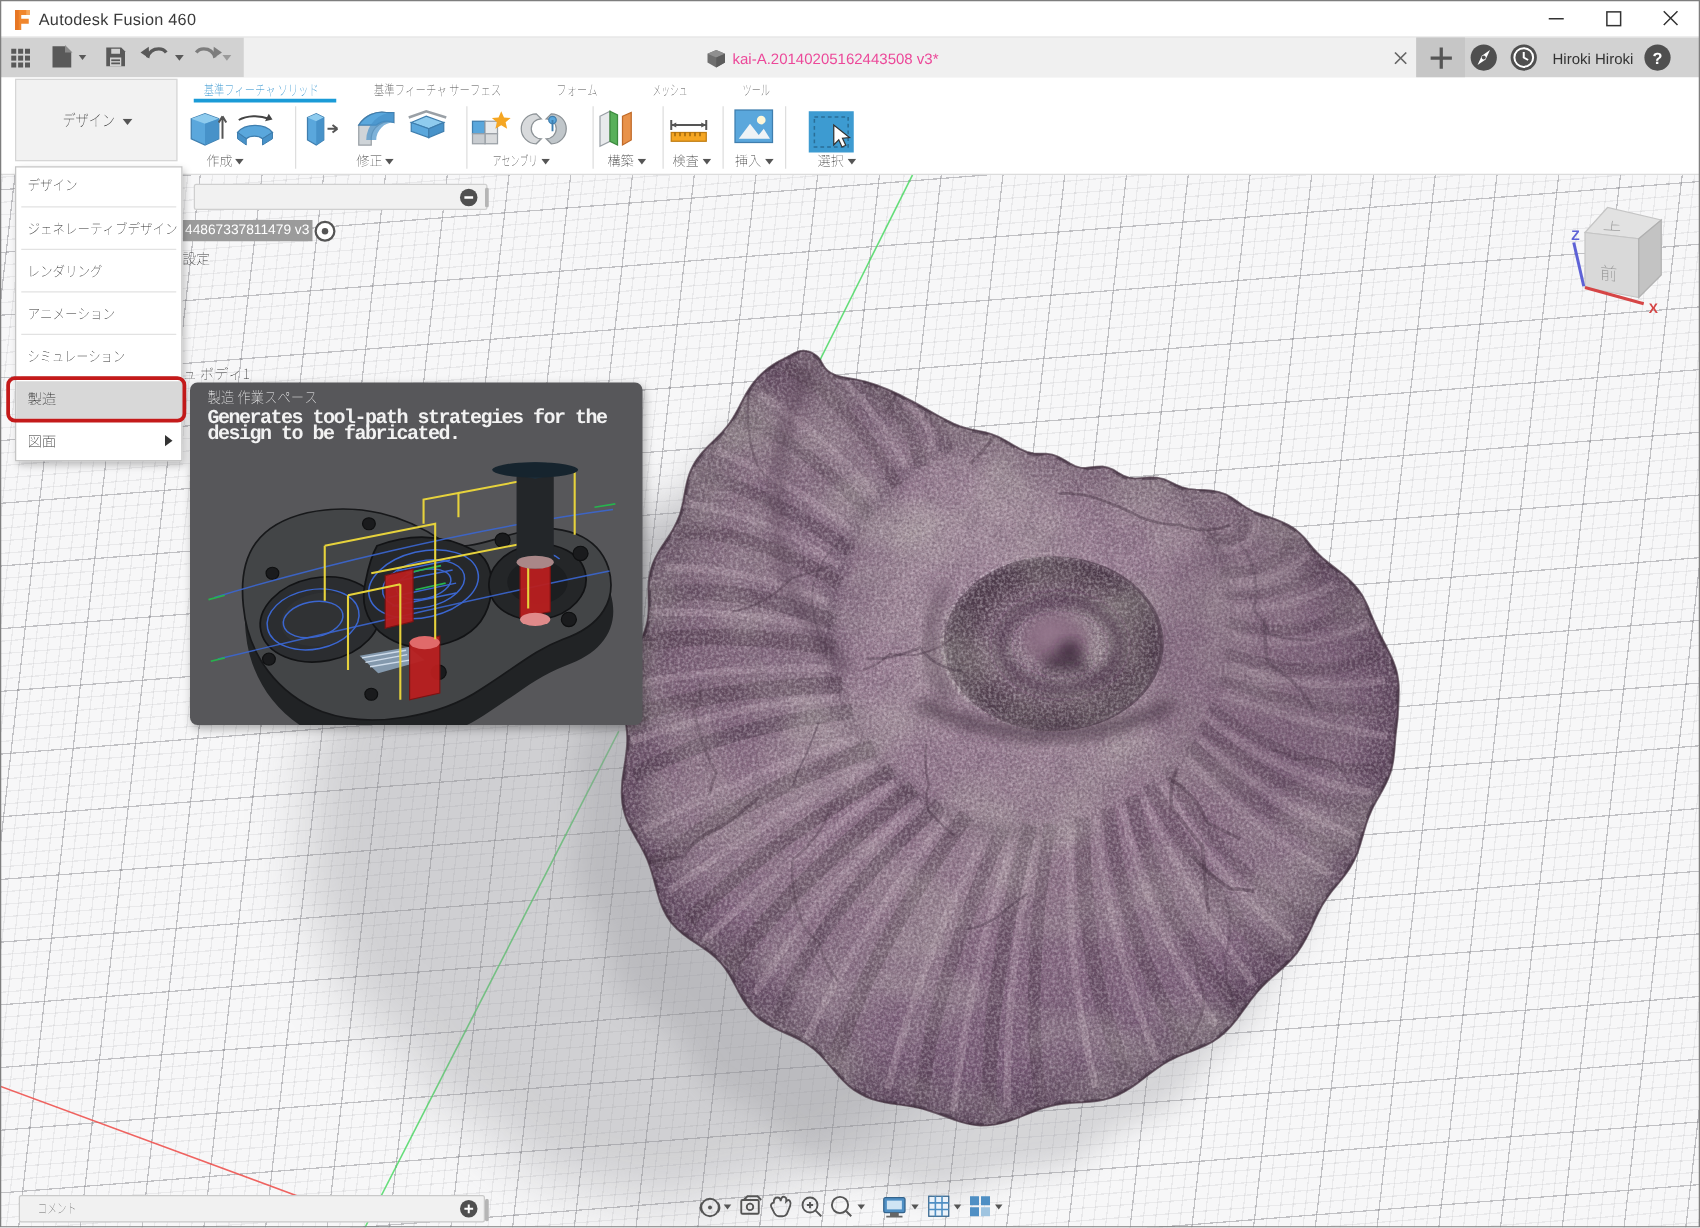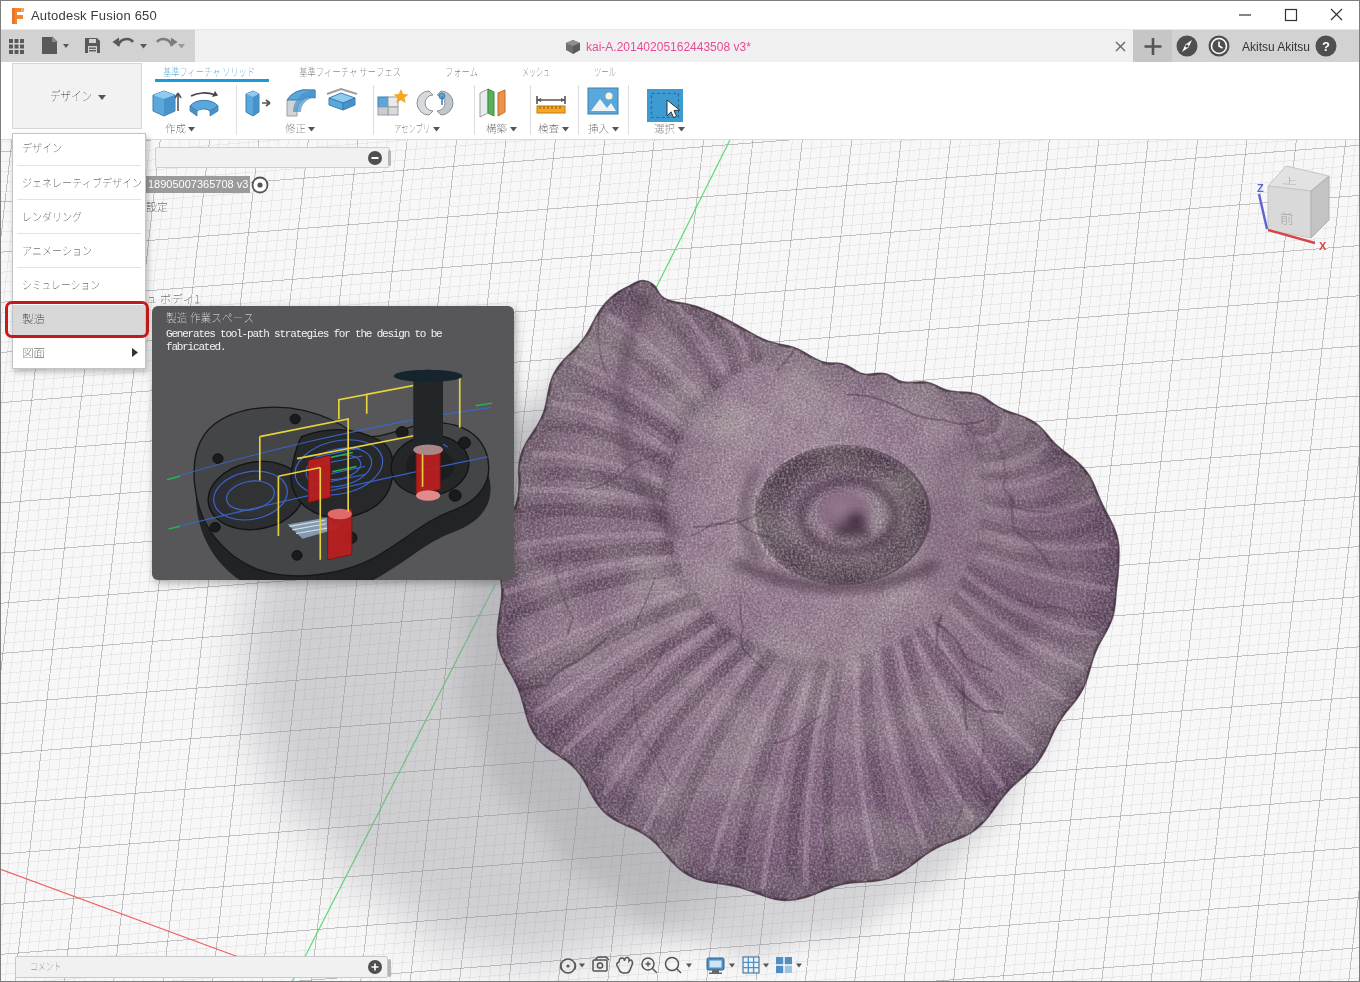--- a/index.html
+++ b/index.html
@@ -15,21 +15,21 @@
     repeating-linear-gradient(to right,  rgba(132,132,138,0.12) 0 1px, transparent 1px 10px);
    transform: rotate(-4.5deg) skewX(-11deg);"></div>
 </div>
 
 <div class="abs" style="left:0;top:0;width:1360px;height:30px;background:#fff;border-bottom:1px solid #e8e8e8"></div>
 <svg class="abs" style="left:9px;top:7px" width="18" height="18" viewBox="0 0 18 18">
 <path d="M3 1 L15 1 L15 5 L8 5 L8 8 L14 8 L14 12 L8 12 L8 17 L3 17 Z" fill="#f0862d"></path>
 <path d="M3 1 L6 1 L6 17 L3 17 Z" fill="#e77724"></path>
 <path d="M12 1 L15 1 L15 5 L12 5 Z" fill="#f6a75c"></path>
 </svg>
-<div class="abs" style="left:31px;top:8px;font-size:13px;color:#3a3a3a;letter-spacing:0.2px">Autodesk Fusion 650</div>
+<div class="abs" style="left:31px;top:8px;font-size:13px;color:#3a3a3a;letter-spacing:0.2px">Autodesk Fusion 460</div>
 <svg class="abs" style="left:1230px;top:0" width="130" height="30">
 <line x1="9" y1="15" x2="21" y2="15" stroke="#333" stroke-width="1.2"></line>
 <rect x="55.5" y="9.5" width="11" height="11" fill="none" stroke="#333" stroke-width="1.2"></rect>
 <path d="M101 9 L112 20 M112 9 L101 20" stroke="#333" stroke-width="1.2"></path>
 </svg>
 <div class="abs" style="left:0;top:30px;width:1360px;height:32px;background:#d2d2d2"></div>
 <div class="abs" style="left:195px;top:30px;width:938px;height:32px;background:#f0f0f0"></div>
 <div class="abs" style="left:1133px;top:30px;width:39px;height:32px;background:#c6c6c6"></div>
 <svg class="abs" style="left:0;top:30px" width="195" height="32">
 <g fill="#595959">
@@ -77,21 +77,21 @@
     <path d="M11 2 V19 M2.5 10.5 H19.5" stroke="#555" stroke-width="2.6"></path>
   </svg>
 <svg class="abs" style="left:1176px;top:35px" width="66" height="23">
 <circle cx="11" cy="11" r="10.5" fill="#4f4f4f"></circle>
 <path d="M16 5 L12.5 12.5 L6 17 L9.5 9.5 Z" fill="#fff"></path>
 <circle cx="11" cy="11" r="1.6" fill="#4f4f4f"></circle>
 <circle cx="43" cy="11" r="10.5" fill="#4f4f4f"></circle>
 <circle cx="43" cy="11" r="7.5" fill="none" stroke="#fff" stroke-width="1.6"></circle>
 <path d="M43 6.5 V11 L46.5 13" stroke="#fff" stroke-width="1.6" fill="none"></path>
 </svg>
-<div class="abs" style="left:1242px;top:40px;font-size:12px;color:#333">Akitsu Akitsu</div>
+<div class="abs" style="left:1242px;top:40px;font-size:12px;color:#333">Hiroki Hiroki</div>
 <svg class="abs" style="left:1315px;top:35px" width="23" height="23">
 <circle cx="11" cy="11" r="10.5" fill="#4f4f4f"></circle>
 <text x="11" y="16" font-family="Liberation Sans" font-size="13" font-weight="bold" fill="#fff" text-anchor="middle">?</text>
 </svg>
 <div class="abs" style="left:0;top:62px;width:1360px;height:78px;background:#fff;border-bottom:1px solid #dcdcdc"></div>
 <svg style="position:absolute;left:163px;top:63px;overflow:visible" width="96" height="18">
     <g transform="translate(0,13.2) scale(0.7130,1)">
       <path d="M1.1 -8.2H10.4V-7.9H1.1ZM1.4 0.2H10.1V0.5H1.4ZM3.3 -6.8H8.3V-6.5H3.3ZM3.3 -5.4H8.3V-5.0H3.3ZM0.7 -3.9H10.8V-3.6H0.7ZM2.9 -1.9H8.6V-1.5H2.9ZM3.1 -9.5H3.4V-3.7H3.1ZM8.2 -9.5H8.5V-3.7H8.2ZM5.6 -3.1H5.9V0.3H5.6ZM3.6 -3.8 3.9 -3.7Q3.5 -3.1 3.0 -2.6Q2.5 -2.1 1.9 -1.6Q1.4 -1.2 0.8 -0.9Q0.8 -1.0 0.7 -1.0Q0.7 -1.0 0.6 -1.1Q0.6 -1.1 0.6 -1.2Q1.1 -1.4 1.7 -1.8Q2.3 -2.2 2.7 -2.8Q3.2 -3.3 3.6 -3.8ZM8.0 -3.8Q8.3 -3.3 8.8 -2.8Q9.2 -2.3 9.8 -2.0Q10.4 -1.6 11.0 -1.4Q11.0 -1.3 10.9 -1.3Q10.9 -1.2 10.8 -1.2Q10.8 -1.1 10.8 -1.1Q10.2 -1.3 9.6 -1.7Q9.0 -2.2 8.5 -2.7Q8.0 -3.2 7.7 -3.7Z M13.0 -9.2 13.1 -9.4Q13.5 -9.3 13.8 -9.2Q14.2 -9.0 14.5 -8.9Q14.8 -8.7 15.1 -8.6L14.9 -8.3Q14.7 -8.4 14.3 -8.6Q14.0 -8.7 13.7 -8.9Q13.3 -9.1 13.0 -9.2ZM12.1 -7.2 12.2 -7.5Q12.6 -7.4 12.9 -7.3Q13.3 -7.2 13.6 -7.0Q14.0 -6.9 14.2 -6.8L14.1 -6.5Q13.8 -6.6 13.5 -6.7Q13.2 -6.9 12.8 -7.0Q12.4 -7.1 12.1 -7.2ZM12.4 -3.2Q12.7 -3.5 13.1 -3.9Q13.5 -4.3 13.9 -4.7Q14.3 -5.1 14.6 -5.6L14.8 -5.3Q14.3 -4.7 13.8 -4.1Q13.2 -3.4 12.7 -2.9ZM17.0 -3.2H17.4V0.8H17.0ZM12.2 -2.1H22.3V-1.7H12.2ZM16.8 -9.6 17.1 -9.5Q16.8 -8.9 16.5 -8.3Q16.1 -7.8 15.6 -7.3Q15.2 -6.8 14.8 -6.4Q14.7 -6.4 14.7 -6.5Q14.6 -6.5 14.6 -6.6Q14.5 -6.6 14.5 -6.6Q15.2 -7.2 15.8 -8.0Q16.4 -8.7 16.8 -9.6ZM15.8 -7.7 16.2 -8.2V-3.5H15.8ZM16.2 -8.2H21.8V-7.9H16.0ZM15.8 -3.7H22.1V-3.4H15.8ZM16.0 -6.7H21.5V-6.4H16.0ZM16.0 -5.3H21.6V-4.9H16.0ZM18.6 -8.2H18.9V-3.6H18.6ZM19.2 -9.6 19.5 -9.5Q19.3 -9.1 19.1 -8.7Q18.9 -8.3 18.7 -8.0L18.4 -8.1Q18.6 -8.4 18.8 -8.8Q19.0 -9.2 19.2 -9.6Z M32.6 -7.6Q32.5 -7.6 32.5 -7.5Q32.5 -7.4 32.5 -7.3Q32.4 -6.8 32.3 -6.2Q32.1 -5.6 31.9 -5.1Q31.7 -4.5 31.4 -3.9Q31.1 -3.4 30.8 -3.0Q30.3 -2.3 29.6 -1.8Q29.0 -1.2 28.2 -0.8Q27.4 -0.3 26.4 -0.0L26.0 -0.4Q27.1 -0.7 28.0 -1.1Q28.8 -1.5 29.4 -2.0Q30.0 -2.6 30.5 -3.2Q30.9 -3.8 31.3 -4.5Q31.6 -5.3 31.9 -6.1Q32.1 -6.8 32.2 -7.4Q32.0 -7.4 31.5 -7.4Q31.0 -7.4 30.3 -7.4Q29.6 -7.4 28.9 -7.4Q28.2 -7.4 27.5 -7.4Q26.8 -7.4 26.3 -7.4Q25.9 -7.4 25.8 -7.4Q25.5 -7.4 25.3 -7.4Q25.1 -7.4 24.8 -7.4V-7.8Q25.0 -7.8 25.1 -7.8Q25.3 -7.8 25.4 -7.8Q25.6 -7.8 25.8 -7.8Q25.9 -7.8 26.2 -7.8Q26.6 -7.8 27.1 -7.8Q27.7 -7.8 28.3 -7.8Q28.9 -7.8 29.5 -7.8Q30.1 -7.8 30.7 -7.8Q31.2 -7.8 31.5 -7.8Q31.9 -7.8 32.0 -7.8Q32.1 -7.8 32.1 -7.8Q32.2 -7.8 32.3 -7.8Z M36.1 -2.7Q36.8 -2.9 37.6 -3.2Q38.4 -3.5 39.1 -3.8Q39.8 -4.2 40.2 -4.5Q40.8 -4.8 41.3 -5.2Q41.7 -5.6 42.2 -6.0Q42.6 -6.4 42.8 -6.7L43.1 -6.5Q42.8 -6.1 42.4 -5.7Q42.0 -5.3 41.4 -4.9Q40.9 -4.5 40.4 -4.1Q40.0 -3.9 39.6 -3.7Q39.2 -3.5 38.6 -3.2Q38.1 -3.0 37.5 -2.7Q36.9 -2.5 36.3 -2.3ZM40.2 -4.3 40.5 -4.5V0.0Q40.5 0.1 40.5 0.3Q40.5 0.5 40.5 0.6Q40.5 0.7 40.5 0.8H40.1Q40.1 0.7 40.2 0.6Q40.2 0.5 40.2 0.3Q40.2 0.1 40.2 0.0Z M47.3 -4.6Q47.4 -4.6 47.6 -4.6Q47.8 -4.6 48.0 -4.6Q48.3 -4.6 48.6 -4.6Q48.7 -4.6 49.1 -4.6Q49.4 -4.6 49.9 -4.6Q50.5 -4.6 51.1 -4.6Q51.7 -4.6 52.4 -4.6Q53.0 -4.6 53.6 -4.6Q54.1 -4.6 54.5 -4.6Q54.9 -4.6 55.1 -4.6Q55.5 -4.6 55.8 -4.6Q56.1 -4.6 56.2 -4.6V-4.2Q56.1 -4.2 55.8 -4.2Q55.5 -4.2 55.1 -4.2Q54.9 -4.2 54.5 -4.2Q54.1 -4.2 53.6 -4.2Q53.0 -4.2 52.4 -4.2Q51.7 -4.2 51.1 -4.2Q50.5 -4.2 50.0 -4.2Q49.4 -4.2 49.1 -4.2Q48.7 -4.2 48.6 -4.2Q48.2 -4.2 47.8 -4.2Q47.5 -4.2 47.3 -4.2Z M59.6 -7.7Q60.0 -7.7 60.7 -7.7Q61.3 -7.7 62.0 -7.8Q62.8 -7.8 63.4 -7.9Q63.7 -7.9 64.2 -8.0Q64.6 -8.1 65.0 -8.2Q65.5 -8.3 65.8 -8.4Q66.2 -8.5 66.4 -8.5L66.7 -8.2Q66.6 -8.2 66.5 -8.1Q66.4 -8.1 66.3 -8.1Q66.0 -8.0 65.5 -7.9Q65.0 -7.8 64.5 -7.7Q63.9 -7.6 63.5 -7.6Q62.8 -7.5 62.2 -7.4Q61.5 -7.4 60.8 -7.4Q60.2 -7.4 59.7 -7.3ZM60.4 0.0Q61.3 -0.4 62.0 -1.1Q62.6 -1.7 62.9 -2.6Q63.3 -3.5 63.3 -4.8Q63.3 -4.8 63.3 -5.2Q63.3 -5.6 63.3 -6.3Q63.3 -6.9 63.3 -7.7L63.6 -7.8Q63.6 -7.5 63.6 -7.2Q63.6 -6.8 63.6 -6.4Q63.6 -6.0 63.6 -5.6Q63.6 -5.3 63.6 -5.1Q63.6 -4.8 63.6 -4.8Q63.6 -3.6 63.3 -2.6Q63.0 -1.7 62.4 -1.0Q61.7 -0.3 60.7 0.3ZM58.6 -5.0Q58.8 -5.0 59.1 -5.0Q59.3 -5.0 59.6 -5.0Q59.8 -5.0 60.2 -5.0Q60.7 -5.0 61.3 -5.0Q61.9 -5.0 62.7 -5.0Q63.4 -5.0 64.1 -5.0Q64.8 -5.0 65.4 -5.0Q66.1 -5.0 66.5 -5.0Q66.9 -5.0 67.1 -5.0Q67.2 -5.0 67.3 -5.0Q67.5 -5.0 67.6 -5.0Q67.7 -5.0 67.9 -5.0V-4.6Q67.7 -4.6 67.5 -4.6Q67.3 -4.6 67.1 -4.6Q67.0 -4.6 66.5 -4.6Q66.1 -4.6 65.5 -4.6Q64.8 -4.6 64.1 -4.6Q63.4 -4.6 62.7 -4.6Q61.9 -4.6 61.3 -4.6Q60.7 -4.6 60.2 -4.6Q59.8 -4.6 59.6 -4.6Q59.3 -4.6 59.1 -4.6Q58.8 -4.6 58.6 -4.6Z M73.3 -6.8Q73.3 -6.7 73.3 -6.5Q73.3 -6.4 73.4 -6.2Q73.4 -6.0 73.6 -5.6Q73.7 -5.1 73.9 -4.4Q74.0 -3.8 74.2 -3.0Q74.5 -2.3 74.6 -1.7Q74.8 -1.0 75.0 -0.5Q75.1 -0.0 75.2 0.1Q75.2 0.3 75.2 0.4Q75.3 0.5 75.3 0.6Q75.3 0.7 75.4 0.8L74.9 0.9Q74.9 0.7 74.9 0.6Q74.9 0.4 74.8 0.2Q74.8 0.1 74.6 -0.4Q74.5 -0.9 74.3 -1.6Q74.1 -2.3 73.9 -3.0Q73.7 -3.7 73.5 -4.4Q73.3 -5.0 73.2 -5.5Q73.1 -6.0 73.0 -6.1Q73.0 -6.3 72.9 -6.4Q72.9 -6.6 72.8 -6.7ZM78.8 -5.4Q78.6 -5.0 78.3 -4.6Q78.0 -4.2 77.7 -3.7Q77.3 -3.3 77.0 -2.9Q76.6 -2.5 76.3 -2.3L76.0 -2.4Q76.4 -2.8 76.8 -3.3Q77.2 -3.7 77.6 -4.2Q78.0 -4.7 78.2 -5.1Q78.1 -5.1 77.7 -5.0Q77.3 -4.9 76.7 -4.8Q76.1 -4.7 75.4 -4.6Q74.7 -4.4 74.0 -4.3Q73.3 -4.2 72.7 -4.0Q72.1 -3.9 71.6 -3.8Q71.2 -3.7 71.0 -3.7L70.9 -4.1Q71.2 -4.1 71.4 -4.1Q71.6 -4.2 71.8 -4.2Q71.9 -4.2 72.3 -4.3Q72.7 -4.4 73.2 -4.5Q73.8 -4.6 74.4 -4.7Q75.0 -4.8 75.7 -4.9Q76.3 -5.1 76.8 -5.2Q77.4 -5.3 77.8 -5.4Q78.1 -5.4 78.2 -5.5Q78.3 -5.5 78.4 -5.5Q78.5 -5.5 78.5 -5.6Z M86.3 -0.2Q87.8 -0.7 88.8 -1.7Q89.8 -2.6 90.5 -3.6Q91.2 -4.7 91.5 -5.7Q91.9 -6.8 92.0 -7.7Q92.0 -7.7 92.0 -7.9Q92.0 -8.1 92.0 -8.2L92.5 -8.1Q92.4 -8.0 92.4 -7.8Q92.4 -7.7 92.4 -7.6Q92.2 -6.6 91.8 -5.5Q91.4 -4.4 90.8 -3.4Q90.1 -2.4 89.1 -1.5Q88.1 -0.5 86.6 0.1ZM85.1 -7.9Q85.3 -7.7 85.6 -7.3Q85.8 -6.8 86.1 -6.4Q86.4 -5.9 86.6 -5.5Q86.9 -5.0 87.0 -4.8L86.7 -4.6Q86.5 -4.9 86.3 -5.3Q86.0 -5.8 85.7 -6.3Q85.5 -6.8 85.2 -7.1Q85.0 -7.5 84.8 -7.8Z M103.1 -8.5Q103.1 -8.3 103.1 -8.1Q103.1 -7.9 103.1 -7.7Q103.1 -7.5 103.1 -7.2Q103.1 -6.9 103.1 -6.7Q103.1 -6.4 103.1 -6.2Q103.1 -5.1 103.1 -4.3Q103.0 -3.6 102.9 -3.1Q102.8 -2.6 102.5 -2.2Q102.3 -1.8 102.0 -1.4Q101.7 -0.9 101.2 -0.6Q100.8 -0.3 100.3 -0.1Q99.8 0.1 99.4 0.3L99.1 -0.0Q99.8 -0.2 100.5 -0.6Q101.2 -1.0 101.8 -1.6Q102.1 -2.0 102.3 -2.4Q102.5 -2.8 102.6 -3.4Q102.7 -3.9 102.7 -4.6Q102.8 -5.3 102.8 -6.2Q102.8 -6.4 102.8 -6.7Q102.8 -7.0 102.8 -7.2Q102.8 -7.5 102.8 -7.7Q102.8 -7.9 102.8 -8.1Q102.7 -8.3 102.7 -8.5ZM97.8 -8.4Q97.8 -8.3 97.8 -8.1Q97.8 -7.8 97.8 -7.7Q97.8 -7.6 97.8 -7.4Q97.8 -7.1 97.8 -6.7Q97.8 -6.3 97.8 -5.8Q97.8 -5.4 97.8 -5.0Q97.8 -4.5 97.8 -4.2Q97.8 -4.0 97.8 -3.9Q97.8 -3.7 97.8 -3.4Q97.8 -3.2 97.8 -3.1H97.4Q97.4 -3.2 97.4 -3.4Q97.4 -3.6 97.4 -3.9Q97.4 -4.0 97.4 -4.2Q97.4 -4.5 97.4 -5.0Q97.4 -5.4 97.4 -5.8Q97.4 -6.3 97.4 -6.7Q97.4 -7.1 97.4 -7.4Q97.4 -7.6 97.4 -7.7Q97.4 -7.8 97.4 -8.1Q97.4 -8.3 97.4 -8.4Z M111.3 -6.4Q111.4 -6.3 111.5 -5.9Q111.7 -5.6 111.8 -5.2Q111.9 -4.8 112.0 -4.5Q112.2 -4.2 112.2 -4.0L111.9 -3.8Q111.8 -4.0 111.7 -4.4Q111.6 -4.7 111.5 -5.1Q111.3 -5.5 111.2 -5.8Q111.1 -6.1 111.0 -6.3ZM115.4 -6.0Q115.4 -5.9 115.4 -5.8Q115.4 -5.7 115.3 -5.7Q115.1 -4.6 114.7 -3.7Q114.3 -2.8 113.7 -2.0Q112.9 -1.0 111.9 -0.3Q110.9 0.3 110.0 0.6L109.7 0.3Q110.4 0.1 111.0 -0.2Q111.7 -0.6 112.3 -1.1Q112.9 -1.6 113.4 -2.1Q113.8 -2.7 114.1 -3.3Q114.5 -3.9 114.7 -4.6Q114.9 -5.3 115.1 -6.1ZM108.7 -5.9Q108.7 -5.7 108.9 -5.4Q109.0 -5.0 109.2 -4.6Q109.3 -4.2 109.5 -3.9Q109.6 -3.5 109.7 -3.3L109.4 -3.2Q109.3 -3.4 109.1 -3.8Q109.0 -4.1 108.8 -4.5Q108.7 -5.0 108.5 -5.3Q108.4 -5.6 108.3 -5.7Z M124.8 -8.0Q124.9 -7.8 125.1 -7.5Q125.3 -7.2 125.5 -6.9Q125.7 -6.6 125.8 -6.3L125.5 -6.1Q125.4 -6.3 125.2 -6.7Q125.0 -7.0 124.8 -7.3Q124.6 -7.6 124.5 -7.8ZM126.1 -8.5Q126.2 -8.3 126.4 -8.1Q126.6 -7.8 126.8 -7.4Q127.0 -7.1 127.1 -6.8L126.8 -6.6Q126.7 -6.9 126.5 -7.2Q126.3 -7.5 126.1 -7.8Q125.9 -8.2 125.8 -8.4ZM121.3 -0.8Q121.3 -0.9 121.3 -1.4Q121.3 -1.8 121.3 -2.5Q121.3 -3.2 121.3 -4.0Q121.3 -4.7 121.3 -5.5Q121.3 -6.2 121.3 -6.8Q121.3 -7.3 121.3 -7.6Q121.3 -7.7 121.3 -8.0Q121.3 -8.3 121.2 -8.6H121.7Q121.7 -8.3 121.7 -8.0Q121.6 -7.7 121.6 -7.6Q121.6 -7.0 121.6 -6.3Q121.6 -5.6 121.6 -4.8Q121.6 -4.1 121.6 -3.4Q121.6 -2.7 121.6 -2.1Q121.6 -1.6 121.6 -1.2Q121.6 -0.9 121.6 -0.8Q121.6 -0.6 121.6 -0.4Q121.6 -0.2 121.7 0.0Q121.7 0.2 121.7 0.3H121.3Q121.3 0.1 121.3 -0.2Q121.3 -0.5 121.3 -0.8ZM121.6 -5.5Q122.1 -5.3 122.8 -5.1Q123.5 -4.9 124.1 -4.6Q124.8 -4.3 125.5 -4.0Q126.1 -3.8 126.6 -3.5L126.5 -3.1Q126.0 -3.4 125.4 -3.7Q124.7 -4.0 124.0 -4.3Q123.3 -4.6 122.7 -4.8Q122.0 -5.0 121.6 -5.1Z" fill="#1a87c9"></path>
     </g>
   </svg>
@@ -265,21 +265,21 @@
 <line x1="495" y1="585" x2="292" y2="982" stroke="#4cd964" stroke-width="1.3" opacity="0.85"></line>
 <line x1="0" y1="869" x2="252" y2="962" stroke="#ef5350" stroke-width="1.3" opacity="0.9"></line>
 </svg>
 <div class="abs" style="left:155px;top:147px;width:235px;height:21px;background:#f1f1f1;border:1px solid #cfcfcf;border-radius:2px"></div>
 <svg class="abs" style="left:367px;top:150px" width="26" height="16">
 <circle cx="8" cy="8" r="7" fill="#4f4f4f"></circle>
     <rect x="4.5" y="7" width="7" height="2" fill="#fff"></rect>
 <rect x="21" y="0" width="3" height="16" rx="1.5" fill="#b5b5b5"></rect>
 </svg>
 <div class="abs" style="left:146px;top:176px;width:104px;height:17px;background:#9b9b9b"></div>
-<div class="abs" style="left:148px;top:178px;font-size:11px;color:#fff">18905007365708 v3</div>
+<div class="abs" style="left:148px;top:178px;font-size:11px;color:#fff">44867337811479 v3</div>
 <svg class="abs" style="left:251px;top:176px" width="18" height="18">
 <circle cx="9" cy="9" r="7.5" fill="#fff" stroke="#555" stroke-width="1.8"></circle>
 <circle cx="9" cy="9" r="2.6" fill="#555"></circle>
 </svg>
 <svg style="position:absolute;left:146px;top:198px;overflow:visible" width="26" height="18">
     <g transform="translate(0,13.2) scale(0.9565,1)">
       <path d="M5.9 -9.2H6.2V-7.8Q6.2 -7.3 6.1 -6.8Q6.0 -6.3 5.6 -5.8Q5.3 -5.3 4.7 -4.9Q4.7 -5.0 4.6 -5.0Q4.6 -5.1 4.5 -5.1Q4.5 -5.2 4.5 -5.2Q5.0 -5.6 5.3 -6.0Q5.6 -6.4 5.7 -6.9Q5.9 -7.3 5.9 -7.8ZM8.9 -9.2H9.2V-6.1Q9.2 -5.9 9.3 -5.9Q9.3 -5.8 9.5 -5.8Q9.6 -5.8 9.7 -5.8Q9.9 -5.8 10.1 -5.8Q10.3 -5.8 10.4 -5.8Q10.5 -5.8 10.6 -5.9Q10.6 -6.0 10.7 -6.3Q10.7 -6.6 10.7 -7.2Q10.8 -7.2 10.9 -7.1Q10.9 -7.1 11.0 -7.1Q11.0 -6.4 11.0 -6.1Q10.9 -5.8 10.8 -5.6Q10.7 -5.5 10.4 -5.5Q10.4 -5.5 10.2 -5.5Q10.0 -5.5 9.8 -5.5Q9.6 -5.5 9.5 -5.5Q9.3 -5.5 9.1 -5.5Q9.0 -5.6 8.9 -5.7Q8.9 -5.8 8.9 -6.1ZM6.0 -4.2Q6.6 -2.4 7.9 -1.2Q9.2 0.0 11.1 0.5Q11.0 0.5 11.0 0.6Q10.9 0.7 10.9 0.7Q10.8 0.8 10.8 0.8Q9.0 0.3 7.6 -1.0Q6.3 -2.2 5.7 -4.1ZM9.9 -4.5H9.9L10.0 -4.6L10.2 -4.5Q9.9 -3.3 9.3 -2.5Q8.8 -1.6 8.0 -1.0Q7.3 -0.3 6.4 0.1Q5.6 0.6 4.7 0.8Q4.7 0.8 4.6 0.7Q4.6 0.7 4.6 0.6Q4.5 0.5 4.5 0.5Q5.3 0.3 6.2 -0.1Q7.0 -0.6 7.7 -1.2Q8.5 -1.8 9.0 -2.6Q9.6 -3.4 9.9 -4.5ZM4.9 -4.5H10.0V-4.2H4.9ZM6.0 -9.2H9.0V-8.8H6.0ZM1.1 -6.1H4.4V-5.8H1.1ZM1.1 -9.1H4.3V-8.8H1.1ZM1.1 -4.6H4.4V-4.3H1.1ZM0.5 -7.6H4.8V-7.3H0.5ZM1.3 -3.1H4.4V0.1H1.3V-0.2H4.0V-2.8H1.3ZM1.1 -3.1H1.4V0.7H1.1Z M13.8 -6.0H20.8V-5.6H13.8ZM17.2 -3.3H21.1V-2.9H17.2ZM17.1 -5.9H17.4V0.2L17.1 0.1ZM14.3 -4.3 14.7 -4.3Q14.4 -2.6 13.9 -1.3Q13.3 0.0 12.3 0.9Q12.3 0.8 12.3 0.8Q12.2 0.7 12.1 0.7Q12.1 0.7 12.0 0.6Q13.0 -0.2 13.6 -1.4Q14.1 -2.7 14.3 -4.3ZM14.3 -2.8Q14.7 -1.8 15.2 -1.2Q15.7 -0.6 16.4 -0.3Q17.1 0.0 18.0 0.1Q18.8 0.3 19.8 0.3Q19.9 0.3 20.1 0.3Q20.4 0.3 20.7 0.3Q21.1 0.3 21.4 0.3Q21.8 0.3 22.1 0.3Q22.4 0.3 22.5 0.3Q22.4 0.3 22.4 0.4Q22.4 0.4 22.3 0.5Q22.3 0.6 22.3 0.6H21.7H19.8Q18.7 0.6 17.8 0.5Q17.0 0.3 16.2 0.0Q15.5 -0.3 15.0 -1.0Q14.4 -1.6 14.0 -2.6ZM17.1 -9.6H17.4V-7.9H17.1ZM12.6 -8.1H21.9V-6.0H21.6V-7.7H12.9V-6.0H12.6Z" fill="#333"></path>
     </g>
   </svg>
 <svg style="position:absolute;left:146px;top:290px;overflow:visible" width="58" height="18">
@@ -579,21 +579,21 @@
 <svg class="abs" style="left:132px;top:348px" width="7" height="10">
     <path d="M0 0 L6 4.5 L0 9 Z" fill="#333"></path>
   </svg>
 <div class="abs" style="left:5px;top:301px;width:144px;height:37px;border:3.5px solid #c41a1a;border-radius:7px"></div>
 <div class="abs" style="left:152px;top:306px;width:362px;height:274px;background:#57575a;border-radius:6px;box-shadow:2px 3px 8px rgba(0,0,0,0.3)"></div>
 <svg style="position:absolute;left:166px;top:308px;overflow:visible" width="92" height="20">
     <g transform="translate(0,14.4) scale(0.8564,1)">
       <path d="M6.1 -4.3H6.4V-3.3H6.1ZM6.1 -3.4 6.4 -3.2Q5.9 -2.8 5.2 -2.4Q4.6 -2.0 3.8 -1.7Q3.1 -1.3 2.3 -1.1Q1.5 -0.8 0.8 -0.6Q0.8 -0.7 0.7 -0.8Q0.6 -0.9 0.6 -1.0Q1.3 -1.1 2.0 -1.4Q2.8 -1.6 3.5 -1.9Q4.3 -2.2 5.0 -2.6Q5.6 -3.0 6.1 -3.4ZM6.5 -3.4Q7.2 -1.8 8.6 -0.8Q10.0 0.2 11.9 0.6Q11.8 0.6 11.8 0.7Q11.7 0.8 11.7 0.9Q10.4 0.6 9.3 0.1Q8.2 -0.5 7.4 -1.4Q6.6 -2.2 6.2 -3.3ZM10.6 -2.8 10.9 -2.6Q10.3 -2.1 9.6 -1.7Q8.8 -1.3 8.1 -1.0L7.8 -1.2Q8.3 -1.4 8.8 -1.7Q9.3 -2.0 9.8 -2.2Q10.3 -2.5 10.6 -2.8ZM2.4 0.5Q3.0 0.4 3.8 0.2Q4.6 0.1 5.5 -0.1Q6.4 -0.3 7.4 -0.4L7.4 -0.1Q6.1 0.2 4.8 0.4Q3.5 0.6 2.5 0.8ZM0.8 -3.5H11.8V-3.1H0.8ZM7.9 -9.9H8.2V-5.7H7.9ZM10.9 -10.2H11.2V-4.8Q11.2 -4.6 11.2 -4.5Q11.1 -4.4 10.9 -4.3Q10.7 -4.2 10.3 -4.2Q9.9 -4.2 9.2 -4.2Q9.2 -4.3 9.1 -4.4Q9.1 -4.5 9.0 -4.6Q9.6 -4.6 10.1 -4.6Q10.5 -4.6 10.6 -4.6Q10.8 -4.6 10.8 -4.6Q10.9 -4.7 10.9 -4.8ZM3.7 -10.4H4.1V-4.2H3.7ZM6.2 -6.8H6.5V-5.1Q6.5 -5.0 6.5 -4.8Q6.4 -4.8 6.3 -4.7Q6.1 -4.7 5.9 -4.6Q5.6 -4.6 5.2 -4.6Q5.1 -4.7 5.1 -4.8Q5.1 -4.9 5.0 -5.0Q5.4 -5.0 5.7 -5.0Q5.9 -5.0 6.0 -5.0Q6.2 -5.0 6.2 -5.1ZM1.4 -6.8H6.4V-6.4H1.8V-4.5H1.4ZM0.7 -8.0H7.1V-7.6H0.7ZM1.9 -9.4H6.5V-9.0H1.8ZM2.1 -10.3 2.5 -10.2Q2.3 -9.7 2.0 -9.1Q1.7 -8.6 1.4 -8.2Q1.4 -8.2 1.3 -8.2Q1.2 -8.3 1.1 -8.3Q1.4 -8.7 1.7 -9.3Q1.9 -9.8 2.1 -10.3ZM3.7 -1.8 3.9 -2.0 4.1 -1.9V0.4H3.7Z M17.7 -8.7H23.7V-8.3H17.7ZM16.3 -6.1H24.3V-5.8H16.3ZM18.3 -10.2 18.6 -10.1Q18.3 -9.1 17.8 -8.2Q17.3 -7.4 16.7 -6.7Q16.7 -6.8 16.6 -6.8Q16.6 -6.8 16.5 -6.9Q16.4 -6.9 16.4 -6.9Q17.0 -7.6 17.5 -8.4Q18.0 -9.3 18.3 -10.2ZM20.1 -10.4H20.4V-5.9H20.1ZM15.6 -5.4V-1.1H15.2V-5.0H13.2V-5.4ZM15.6 -1.3Q16.1 -0.6 17.0 -0.2Q17.9 0.2 19.1 0.3Q19.6 0.3 20.3 0.3Q21.0 0.3 21.8 0.3Q22.5 0.3 23.2 0.3Q23.9 0.2 24.4 0.2Q24.4 0.2 24.4 0.3Q24.3 0.4 24.3 0.5Q24.3 0.5 24.3 0.6Q23.8 0.6 23.1 0.6Q22.5 0.6 21.7 0.6Q21.0 0.7 20.3 0.6Q19.6 0.6 19.1 0.6Q17.8 0.6 16.9 0.2Q16.0 -0.2 15.4 -1.0Q14.9 -0.5 14.4 -0.1Q13.9 0.4 13.4 0.8L13.1 0.4Q13.6 0.1 14.2 -0.4Q14.7 -0.9 15.2 -1.3ZM13.4 -9.8 13.7 -10.1Q14.1 -9.8 14.6 -9.4Q15.0 -9.1 15.4 -8.7Q15.8 -8.4 16.0 -8.1L15.7 -7.8Q15.5 -8.1 15.1 -8.5Q14.8 -8.9 14.3 -9.2Q13.9 -9.6 13.4 -9.8ZM17.9 -4.1V-1.4H22.9V-4.1ZM17.5 -4.5H23.2V-1.1H17.5Z M33.8 -8.2H39.6V-7.9H33.6ZM35.2 -5.6H39.4V-5.2H35.2ZM35.2 -2.8H39.6V-2.4H35.2ZM35.1 -8.1H35.5V0.9H35.1ZM34.5 -10.2 34.8 -10.1Q34.5 -9.1 34.0 -8.2Q33.5 -7.3 33.0 -6.5Q32.5 -5.7 31.9 -5.1Q31.9 -5.1 31.8 -5.1Q31.8 -5.2 31.7 -5.2Q31.6 -5.3 31.6 -5.3Q32.2 -5.9 32.7 -6.7Q33.2 -7.5 33.7 -8.4Q34.1 -9.3 34.5 -10.2ZM31.7 -10.3 32.1 -10.2Q31.7 -9.2 31.1 -8.2Q30.6 -7.2 30.0 -6.3Q29.3 -5.5 28.6 -4.8Q28.6 -4.8 28.6 -4.9Q28.5 -4.9 28.5 -5.0Q28.4 -5.0 28.4 -5.1Q29.1 -5.7 29.7 -6.6Q30.3 -7.4 30.8 -8.4Q31.4 -9.3 31.7 -10.3ZM30.3 -7.4 30.7 -7.7 30.7 -7.7V0.9H30.3Z M41.1 -2.6H51.9V-2.2H41.1ZM41.2 -8.0H51.8V-7.6H41.2ZM41.7 -5.9H51.4V-5.5H41.7ZM42.3 -4.3H50.8V-3.9H42.3ZM46.3 -5.8H46.7V0.9H46.3ZM45.1 -10.4H45.5V-7.8H45.1ZM47.5 -10.4H47.9V-7.8H47.5ZM46.0 -2.5 46.3 -2.3Q45.7 -1.7 44.9 -1.1Q44.0 -0.6 43.0 -0.1Q42.0 0.3 41.1 0.6Q41.1 0.6 41.0 0.5Q41.0 0.4 41.0 0.4Q40.9 0.3 40.9 0.3Q41.8 0.0 42.7 -0.4Q43.7 -0.8 44.6 -1.4Q45.4 -1.9 46.0 -2.5ZM47.0 -2.5Q47.4 -2.1 48.0 -1.6Q48.6 -1.2 49.3 -0.8Q50.0 -0.4 50.7 -0.1Q51.5 0.2 52.2 0.4Q52.1 0.4 52.1 0.5Q52.0 0.5 52.0 0.6Q51.9 0.6 51.9 0.7Q51.2 0.5 50.5 0.2Q49.8 -0.2 49.0 -0.6Q48.3 -1.0 47.7 -1.4Q47.1 -1.9 46.6 -2.4ZM50.4 -10.2 50.8 -10.0Q50.5 -9.5 50.2 -9.0Q49.9 -8.4 49.6 -8.0L49.3 -8.2Q49.5 -8.4 49.7 -8.8Q49.9 -9.2 50.1 -9.5Q50.3 -9.9 50.4 -10.2ZM48.7 -7.6 49.1 -7.5Q48.9 -7.1 48.6 -6.7Q48.4 -6.2 48.2 -5.9L47.9 -6.0Q48.1 -6.4 48.3 -6.8Q48.6 -7.2 48.7 -7.6ZM42.3 -10.1 42.6 -10.2Q43.0 -9.8 43.4 -9.2Q43.7 -8.7 43.8 -8.2L43.5 -8.1Q43.4 -8.5 43.0 -9.1Q42.7 -9.6 42.3 -10.1ZM44.0 -7.4 44.3 -7.6Q44.6 -7.2 44.8 -6.8Q45.0 -6.4 45.1 -6.0L44.8 -5.9Q44.7 -6.2 44.5 -6.7Q44.3 -7.1 44.0 -7.4Z M62.3 -8.2Q62.3 -8.2 62.2 -8.1Q62.2 -8.0 62.1 -7.9Q61.9 -7.3 61.5 -6.5Q61.1 -5.8 60.7 -5.1Q60.2 -4.3 59.7 -3.8Q59.0 -3.1 58.2 -2.3Q57.4 -1.6 56.5 -1.0Q55.6 -0.4 54.6 0.0L54.3 -0.3Q55.3 -0.7 56.2 -1.3Q57.1 -1.9 58.0 -2.6Q58.8 -3.4 59.5 -4.1Q59.9 -4.6 60.4 -5.3Q60.8 -6.0 61.2 -6.7Q61.6 -7.5 61.8 -8.0Q61.7 -8.0 61.3 -8.0Q60.8 -8.0 60.2 -8.0Q59.6 -8.0 59.0 -8.0Q58.3 -8.0 57.7 -8.0Q57.1 -8.0 56.8 -8.0Q56.4 -8.0 56.3 -8.0Q56.1 -8.0 55.8 -8.0Q55.6 -8.0 55.4 -8.0Q55.2 -8.0 55.2 -8.0V-8.5Q55.2 -8.5 55.4 -8.5Q55.6 -8.5 55.8 -8.4Q56.1 -8.4 56.3 -8.4Q56.4 -8.4 56.7 -8.4Q57.1 -8.4 57.7 -8.4Q58.2 -8.4 58.9 -8.4Q59.5 -8.4 60.0 -8.4Q60.6 -8.4 61.0 -8.4Q61.4 -8.4 61.5 -8.4Q61.7 -8.4 61.8 -8.4Q62.0 -8.4 62.1 -8.5ZM59.9 -4.1Q60.4 -3.6 60.9 -3.1Q61.5 -2.6 62.0 -2.1Q62.5 -1.5 62.9 -1.1Q63.4 -0.6 63.7 -0.2L63.4 0.1Q63.0 -0.4 62.3 -1.1Q61.7 -1.8 61.0 -2.5Q60.3 -3.2 59.6 -3.8Z M73.8 -7.4Q73.8 -6.9 74.1 -6.6Q74.4 -6.3 74.9 -6.3Q75.3 -6.3 75.6 -6.6Q75.9 -6.9 75.9 -7.4Q75.9 -7.8 75.6 -8.1Q75.3 -8.4 74.9 -8.4Q74.4 -8.4 74.1 -8.1Q73.8 -7.8 73.8 -7.4ZM73.5 -7.4Q73.5 -7.7 73.6 -8.1Q73.8 -8.4 74.2 -8.6Q74.5 -8.8 74.9 -8.8Q75.2 -8.8 75.6 -8.6Q75.9 -8.4 76.1 -8.1Q76.3 -7.7 76.3 -7.4Q76.3 -7.0 76.1 -6.6Q75.9 -6.3 75.6 -6.1Q75.2 -5.9 74.9 -5.9Q74.5 -5.9 74.2 -6.1Q73.8 -6.3 73.6 -6.6Q73.5 -7.0 73.5 -7.4ZM66.1 -3.0Q66.3 -3.2 66.5 -3.4Q66.7 -3.5 66.9 -3.7Q67.1 -4.0 67.4 -4.3Q67.8 -4.7 68.1 -5.2Q68.5 -5.6 68.8 -6.0Q69.2 -6.4 69.4 -6.8Q69.8 -7.3 70.2 -7.3Q70.6 -7.4 71.2 -6.9Q71.5 -6.6 72.0 -6.1Q72.5 -5.6 72.9 -5.1Q73.4 -4.6 73.8 -4.2Q74.2 -3.8 74.7 -3.2Q75.2 -2.7 75.8 -2.1Q76.3 -1.5 76.8 -1.0L76.4 -0.6Q76.0 -1.2 75.4 -1.8Q74.9 -2.4 74.4 -2.9Q73.9 -3.5 73.5 -4.0Q73.2 -4.3 72.9 -4.6Q72.5 -5.0 72.2 -5.4Q71.8 -5.7 71.5 -6.1Q71.2 -6.4 71.0 -6.6Q70.5 -7.0 70.3 -7.0Q70.0 -6.9 69.7 -6.5Q69.4 -6.2 69.1 -5.8Q68.7 -5.4 68.4 -4.9Q68.0 -4.5 67.7 -4.1Q67.4 -3.7 67.1 -3.4Q67.0 -3.2 66.8 -3.0Q66.6 -2.8 66.5 -2.7Z M79.2 -5.0Q79.3 -5.0 79.5 -5.0Q79.7 -5.0 80.0 -5.0Q80.2 -5.0 80.6 -5.0Q80.7 -5.0 81.1 -5.0Q81.5 -5.0 82.0 -5.0Q82.6 -5.0 83.3 -5.0Q84.0 -5.0 84.7 -5.0Q85.4 -5.0 86.0 -5.0Q86.6 -5.0 87.0 -5.0Q87.5 -5.0 87.6 -5.0Q88.1 -5.0 88.4 -5.0Q88.7 -5.0 88.8 -5.0V-4.6Q88.7 -4.6 88.4 -4.6Q88.1 -4.6 87.6 -4.6Q87.5 -4.6 87.0 -4.6Q86.6 -4.6 86.0 -4.6Q85.4 -4.6 84.7 -4.6Q84.0 -4.6 83.3 -4.6Q82.6 -4.6 82.0 -4.6Q81.5 -4.6 81.1 -4.6Q80.7 -4.6 80.6 -4.6Q80.1 -4.6 79.8 -4.6Q79.4 -4.6 79.2 -4.6Z M99.8 -8.2Q99.8 -8.2 99.7 -8.1Q99.7 -8.0 99.7 -7.9Q99.4 -7.3 99.0 -6.5Q98.6 -5.8 98.2 -5.1Q97.7 -4.3 97.2 -3.8Q96.5 -3.1 95.7 -2.3Q94.9 -1.6 94.0 -1.0Q93.1 -0.4 92.1 0.0L91.8 -0.3Q92.8 -0.7 93.7 -1.3Q94.6 -1.9 95.5 -2.6Q96.3 -3.4 97.0 -4.1Q97.4 -4.6 97.9 -5.3Q98.3 -6.0 98.7 -6.7Q99.1 -7.5 99.3 -8.0Q99.2 -8.0 98.8 -8.0Q98.3 -8.0 97.7 -8.0Q97.2 -8.0 96.5 -8.0Q95.8 -8.0 95.2 -8.0Q94.7 -8.0 94.2 -8.0Q93.8 -8.0 93.8 -8.0Q93.6 -8.0 93.3 -8.0Q93.1 -8.0 92.9 -8.0Q92.7 -8.0 92.7 -8.0V-8.5Q92.7 -8.5 92.9 -8.5Q93.1 -8.5 93.3 -8.4Q93.6 -8.4 93.8 -8.4Q93.8 -8.4 94.2 -8.4Q94.6 -8.4 95.2 -8.4Q95.7 -8.4 96.4 -8.4Q97.0 -8.4 97.5 -8.4Q98.1 -8.4 98.5 -8.4Q98.9 -8.4 99.0 -8.4Q99.2 -8.4 99.3 -8.4Q99.5 -8.4 99.6 -8.5ZM97.3 -4.1Q97.9 -3.6 98.4 -3.1Q99.0 -2.6 99.5 -2.1Q100.0 -1.5 100.4 -1.1Q100.9 -0.6 101.2 -0.2L100.9 0.1Q100.5 -0.4 99.8 -1.1Q99.2 -1.8 98.5 -2.5Q97.8 -3.2 97.1 -3.8Z" fill="#fff"></path>
     </g>
   </svg>
-<div class="abs" style="left:166px;top:328px;width:330px;font-family:'Liberation Mono',monospace;font-weight:normal;font-size:11px;letter-spacing:-1.2px;line-height:13px;color:#f2f2f2">Generates tool-path strategies for the design to be fabricated.</div>
+<div class="abs" style="left:166px;top:328px;width:330px;font-family:'Liberation Mono',monospace;font-weight:bold;font-size:16px;letter-spacing:-1.2px;line-height:13px;color:#f2f2f2">Generates tool-path strategies for the design to be fabricated.</div>
 <svg class="abs" style="left:152px;top:306px" width="362" height="274" viewBox="152 306 362 274">
 <defs>
       <clipPath id="ttclip">
         <rect x="152" y="306" width="362" height="274" rx="6"></rect>
       </clipPath>
     </defs>
 <g clip-path="url(#ttclip)">
 <g transform="translate(18,45) scale(0.93,0.88)">
 
 <path d="M190,500 C185,450 205,425 245,415 C290,405 330,418 360,440 C380,452 400,440 430,432 C465,424 495,436 504,465 C512,494 498,518 465,530 C440,540 425,555 395,575 C360,600 300,612 258,596 C220,580 194,545 190,500 Z" fill="#212325" transform="translate(2,24)"></path>

